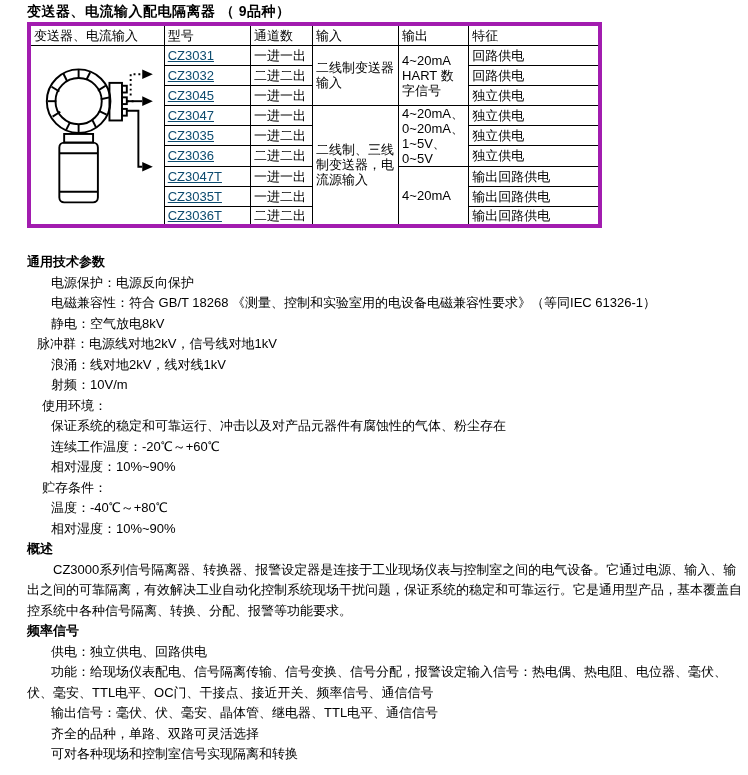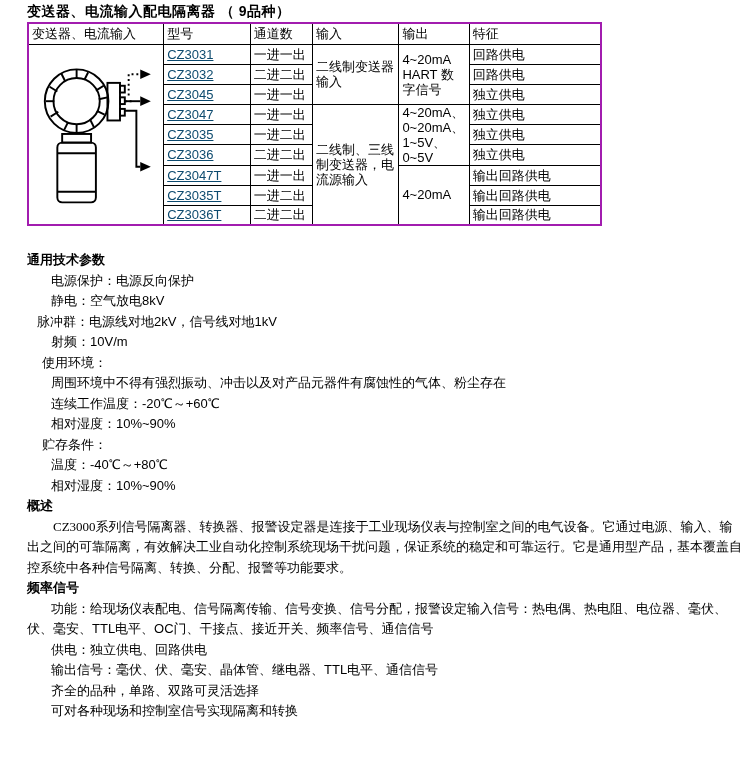--- a/index.html
+++ b/index.html
@@ -14,21 +14,21 @@
 
   .doc-title {
     font-weight:bold; font-size:14px;
     margin:0 0 2px 0; line-height:17px;
     letter-spacing:0.5px;
   }
 
   
   table.spec {
     border-collapse:collapse; table-layout:fixed;
-    width:575px; border:2px solid #a21caf;padding-left:20px;
+    width:575px; border:4px solid #a21caf;padding-left:20px;
   }
   table.spec th, table.spec td {
     border:1px solid #000;
     padding:0 3px;
     font-weight:normal; text-align:left; vertical-align:middle;
     font-size:13px; line-height:15px;
     overflow:hidden;
   }
   table.spec th { height:21px; }
   table.spec td { height:20px; }
@@ -36,21 +36,21 @@
   a.model { color:#0c4a6e; text-decoration:underline; cursor:pointer; }
 
   
   .text-block { width:718px; margin-top:24px; }
   .ln { line-height:20.5px; min-height:20.5px; }
   .h  { font-weight:bold; }
   .in1  { padding-left:10px; }
   .in1b { padding-left:15px; }
   .in2  { padding-left:24px; }
   .hang { text-indent:24px; }   
-  .para { line-height:20.5px; text-indent:26px;font-family:Liberation Serif, serif; }
+  .para { line-height:20.5px; text-indent:26px; }
 
   svg .stroke { fill:none; stroke:#000; stroke-width:2; }
   svg .fillb  { fill:#000; stroke:none; }
 </style>
 </head>
 <body>
 
 <div class="page">
 
   <div class="doc-title">变送器、电流输入配电隔离器 （ 9品种）</div>
@@ -164,40 +164,42 @@
       <td><a class="model">CZ3036T</a></td>
       <td>二进二出</td>
       <td>输出回路供电</td>
     </tr>
   </tbody>
     </table>
 
   <div class="text-block">
     <div class="ln h">通用技术参数</div>
     <div class="ln in2">电源保护：电源反向保护</div>
+    <div class="ln in2">电磁兼容性：符合 GB/T 18268 《测量、控制和实验室用的电设备电磁兼容性要求》（等同IEC 61326-1）</div>
     <div class="ln in2">静电：空气放电8kV</div>
     <div class="ln in1">脉冲群：电源线对地2kV，信号线对地1kV</div>
+    <div class="ln in2">浪涌：线对地2kV，线对线1kV</div>
     <div class="ln in2">射频：10V/m</div>
     <div class="ln in1b">使用环境：</div>
-    <div class="ln in2">周围环境中不得有强烈振动、冲击以及对产品元器件有腐蚀性的气体、粉尘存在</div>
+    <div class="ln in2">保证系统的稳定和可靠运行、冲击以及对产品元器件有腐蚀性的气体、粉尘存在</div>
     <div class="ln in2">连续工作温度：-20℃～+60℃</div>
     <div class="ln in2">相对湿度：10%~90%</div>
     <div class="ln in1b">贮存条件：</div>
     <div class="ln in2">温度：-40℃～+80℃</div>
     <div class="ln in2">相对湿度：10%~90%</div>
   </div>
 
   <div class="text-block" style="margin-top:0">
     <div class="ln h">概述</div>
     <div class="para">CZ3000系列信号隔离器、转换器、报警设定器是连接于工业现场仪表与控制室之间的电气设备。它通过电源、输入、输出之间的可靠隔离，有效解决工业自动化控制系统现场干扰问题，保证系统的稳定和可靠运行。它是通用型产品，基本覆盖自控系统中各种信号隔离、转换、分配、报警等功能要求。</div>
   </div>
 
   <div class="text-block" style="margin-top:0">
     <div class="ln h">频率信号</div>
+    <div class="ln in2">供电：独立供电、回路供电</div>
     <div class="ln hang">功能：给现场仪表配电、信号隔离传输、信号变换、信号分配，报警设定输入信号：热电偶、热电阻、电位器、毫伏、伏、毫安、TTL电平、OC门、干接点、接近开关、频率信号、通信信号</div>
-    <div class="ln in2">供电：独立供电、回路供电</div>
     <div class="ln in2">输出信号：毫伏、伏、毫安、晶体管、继电器、TTL电平、通信信号</div>
     <div class="ln in2">齐全的品种，单路、双路可灵活选择</div>
     <div class="ln in2">可对各种现场和控制室信号实现隔离和转换</div>
 
   </div>
 
 </div>
 
 </body></html>

